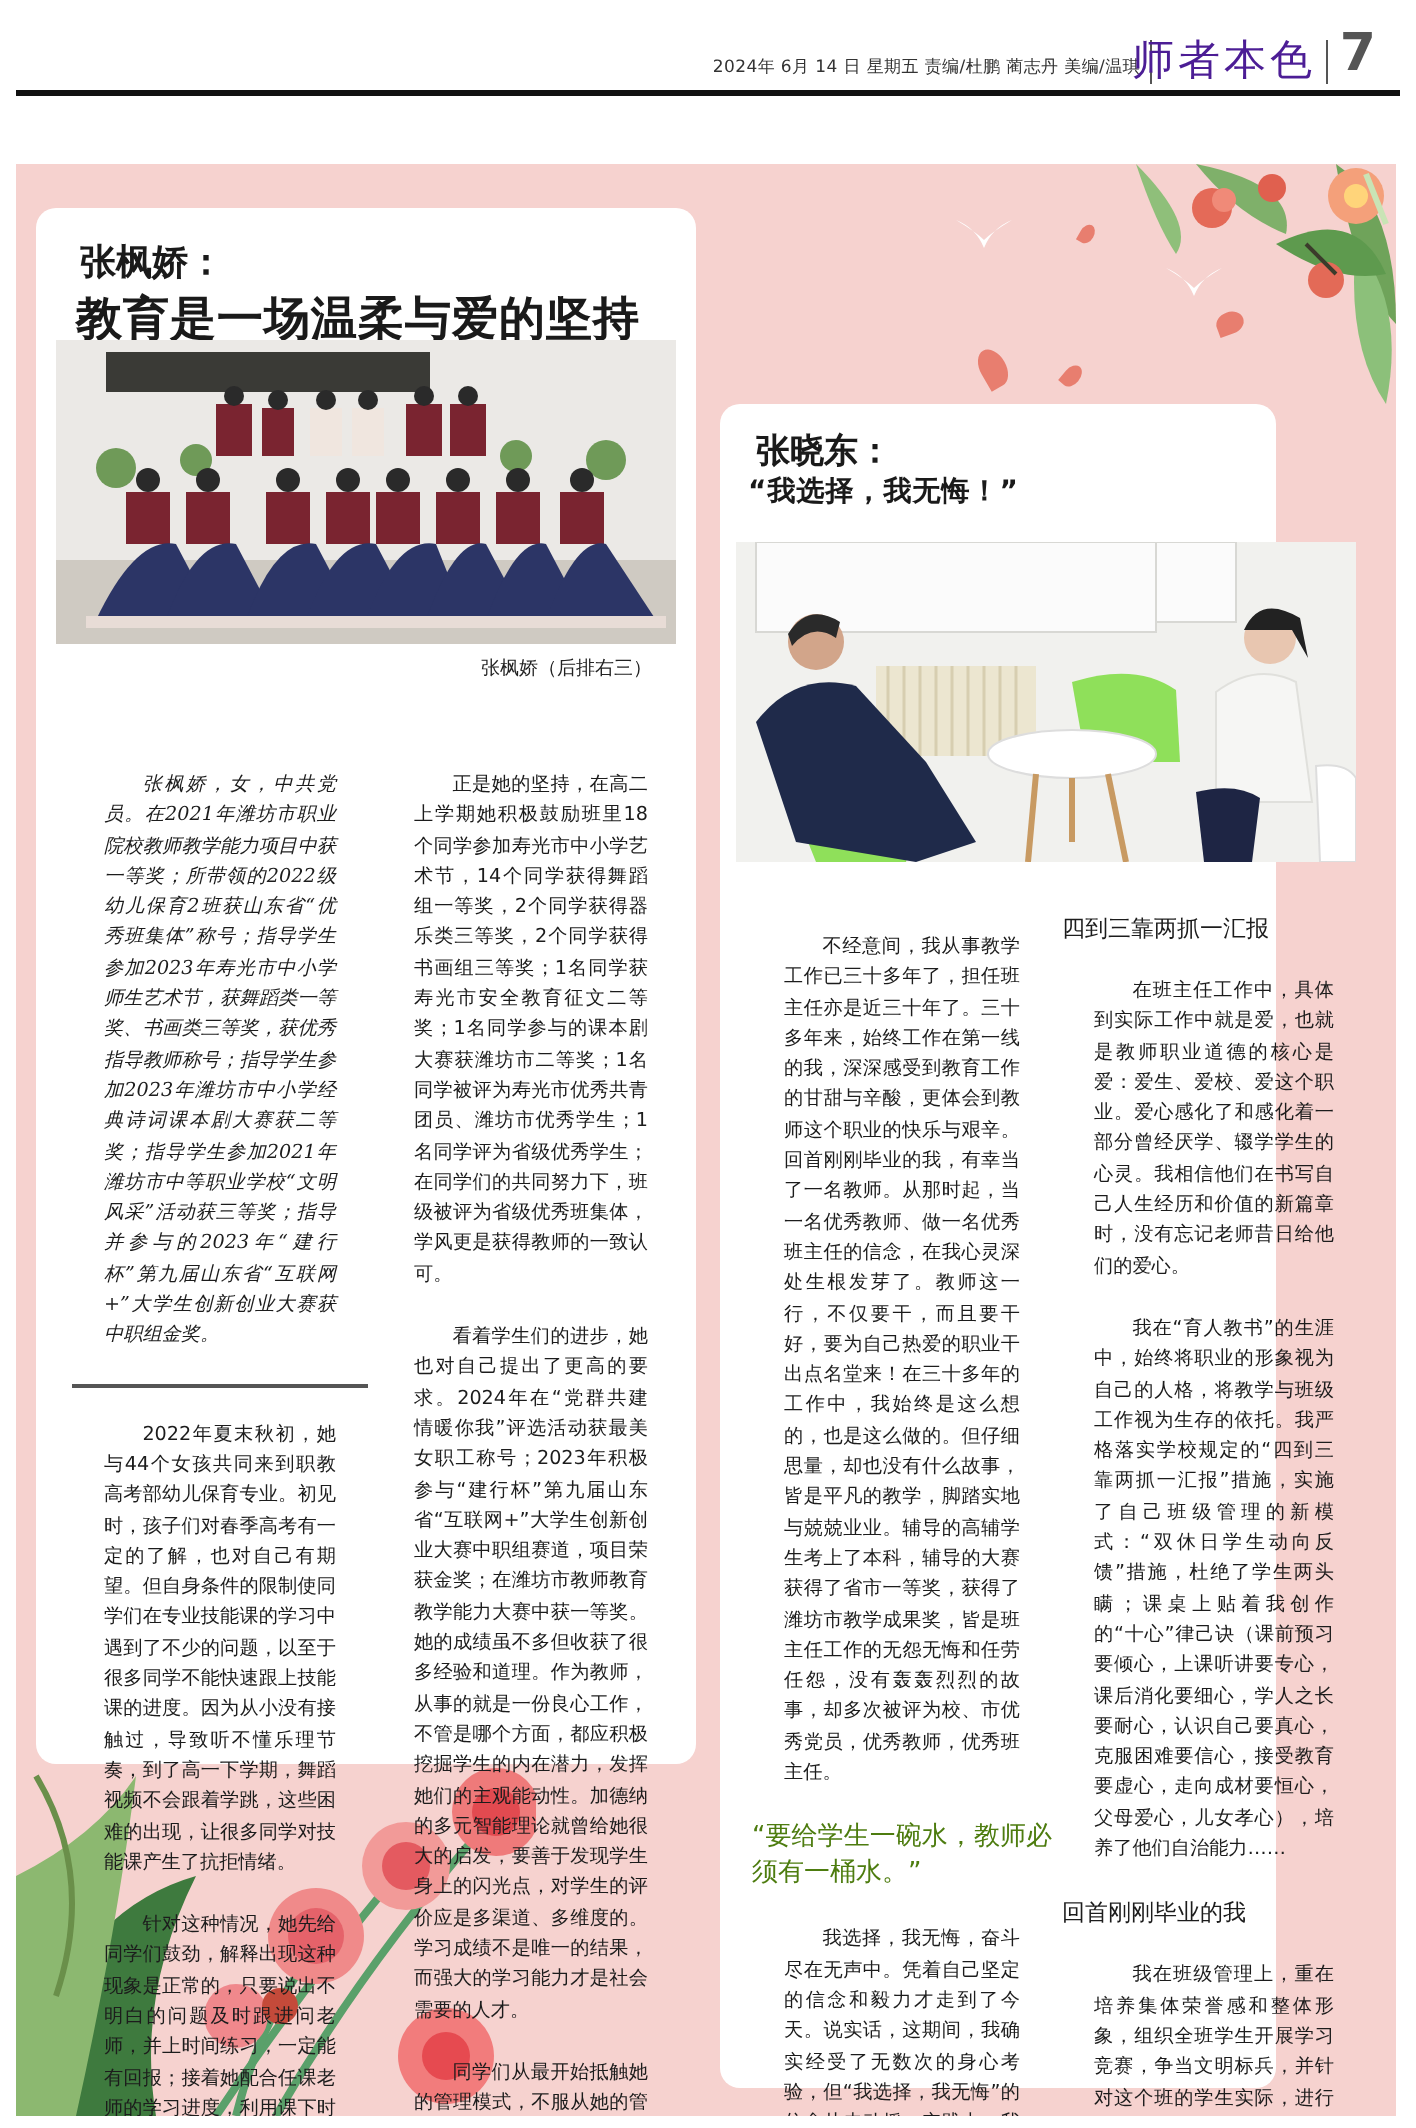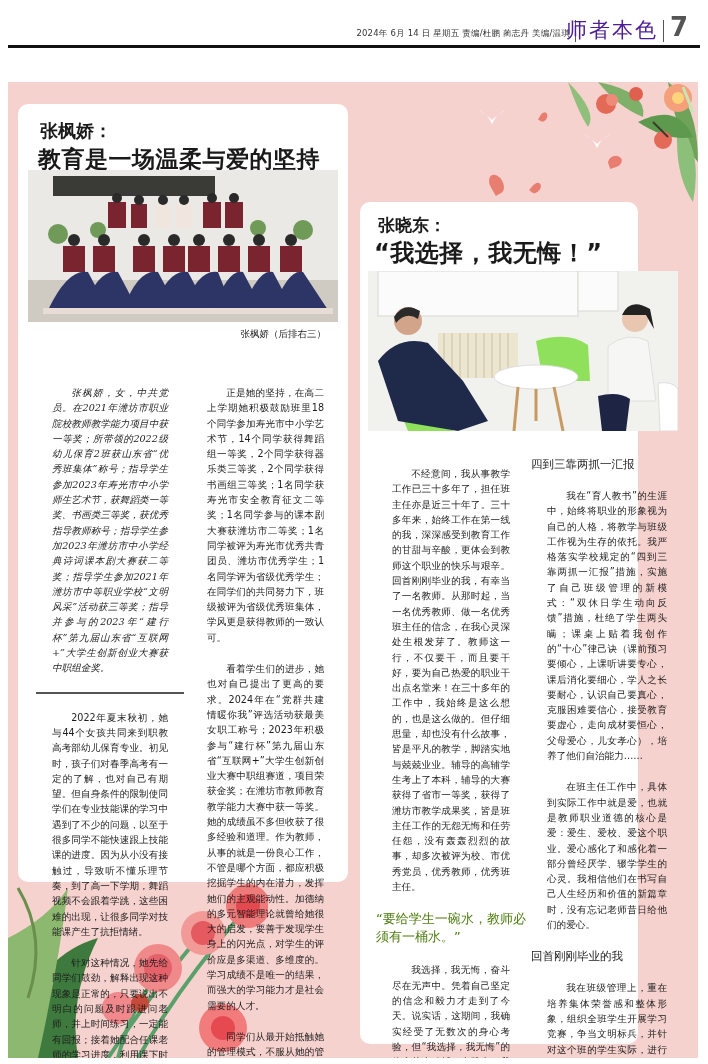--- a/index.html
+++ b/index.html
@@ -20,21 +20,21 @@
 
   .deco-topright { position:absolute; right:0; top:0; width:170px; height:140px; }
   .deco-bottomleft { position:absolute; left:0; bottom:0; width:260px; height:180px; }
 
   .card { position:absolute; background:#ffffff; border-radius:10px; }
   .card-left { left:10px; top:22px; width:330px; height:778px;text-decoration:underline; }
   .card-right { left:352px; top:120px; width:278px; height:842px; }
   .card-left .name { position:absolute; left:22px; top:15px; font-size:18px; font-weight:bold; }
   .card-left .headline { position:absolute; left:20px; top:40px; font-size:23px; font-weight:bold; letter-spacing:0.5px; }
   .card-right .name { position:absolute; left:18px; top:12px; font-size:17px; font-weight:bold; }
-  .card-right .headline { position:absolute; left:14px; top:35px; font-size:24px; font-weight:bold; letter-spacing:0.5px; }
+  .card-right .headline { position:absolute; left:14px; top:35px; font-size:14px; font-weight:bold; letter-spacing:0.5px; }
 
   .photo { position:absolute; overflow:hidden; background:#e8e6e2; }
   .photo-left { left:10px; top:66px; width:310px; height:152px; }
   .photo-right { left:8px; top:69px; width:310px; height:160px; }
 
   .caption { position:absolute; right:22px; top:224px; font-size:9.5px; color:#222; }
 
   .col { position:absolute; font-size:9.6px; line-height:15.3px; color:#1c1c1c; text-align:justify; }
   .col p { text-indent:2em; margin:16px; }
   .col .bio { font-family:"DejaVu Serif", serif; font-style:italic; }
@@ -236,20 +236,20 @@
     </div>
 
     <div class="col right-col1">
       <p>不经意间，我从事教学工作已三十多年了，担任班主任亦是近三十年了。三十多年来，始终工作在第一线的我，深深感受到教育工作的甘甜与辛酸，更体会到教师这个职业的快乐与艰辛。回首刚刚毕业的我，有幸当了一名教师。从那时起，当一名优秀教师、做一名优秀班主任的信念，在我心灵深处生根发芽了。教师这一行，不仅要干，而且要干好，要为自己热爱的职业干出点名堂来！在三十多年的工作中，我始终是这么想的，也是这么做的。但仔细思量，却也没有什么故事，皆是平凡的教学，脚踏实地与兢兢业业。辅导的高辅学生考上了本科，辅导的大赛获得了省市一等奖，获得了潍坊市教学成果奖，皆是班主任工作的无怨无悔和任劳任怨，没有轰轰烈烈的故事，却多次被评为校、市优秀党员，优秀教师，优秀班主任。</p>
       <div class="pull">“要给学生一碗水，教师必须有一桶水。”</div>
       <p>我选择，我无悔，奋斗尽在无声中。凭着自己坚定的信念和毅力才走到了今天。说实话，这期间，我确实经受了无数次的身心考验，但“我选择，我无悔”的信念从未动摇。实践中，我饱尝了成功的喜悦，也感悟到知识就是力量。记得在一次专业课上，有个学生问我一个会计术语，我没能及时答出来，我发现他似乎用异样的眼光看着我。但就是这样的目光激励着我，“要给学生一碗水，教师必须有一桶水。”加强自身修养迫在眉睫。我利用业余时间学习，考了经济师、会计师，学习了畅捷通软件，熟悉了理论，熟练了实践。同时也教会了学生努力学习，不少学生考了专业技能等级证书，参加春季高考考上了大学和专升本考上了本科。</p>
 
     </div>
     <div class="col right-col2">
       <h3>四到三靠两抓一汇报</h3>
+      <p>在班主任工作中，具体到实际工作中就是爱，也就是教师职业道德的核心是爱：爱生、爱校、爱这个职业。爱心感化了和感化着一部分曾经厌学、辍学学生的心灵。我相信他们在书写自己人生经历和价值的新篇章时，没有忘记老师昔日给他们的爱心。</p>
       <p>我在“育人教书”的生涯中，始终将职业的形象视为自己的人格，将教学与班级工作视为生存的依托。我严格落实学校规定的“四到三靠两抓一汇报”措施，实施了自己班级管理的新模式：“双休日学生动向反馈”措施，杜绝了学生两头瞒；课桌上贴着我创作的“十心”律己诀（课前预习要倾心，上课听讲要专心，课后消化要细心，学人之长要耐心，认识自己要真心，克服困难要信心，接受教育要虚心，走向成材要恒心，父母爱心，儿女孝心），培养了他们自治能力……</p>
-      <p>在班主任工作中，具体到实际工作中就是爱，也就是教师职业道德的核心是爱：爱生、爱校、爱这个职业。爱心感化了和感化着一部分曾经厌学、辍学学生的心灵。我相信他们在书写自己人生经历和价值的新篇章时，没有忘记老师昔日给他们的爱心。</p>
       <h3>回首刚刚毕业的我</h3>
       <p>我在班级管理上，重在培养集体荣誉感和整体形象，组织全班学生开展学习竞赛，争当文明标兵，并针对这个班的学生实际，进行自我管理的训练，实行值日班长制，一天一个值日班委，使每个学生都有机会得到锻炼，增强了同学们的信心，调动了全体同学参与班级管理的积极性，促进了身心的发展。爱心教育与科学管理很快使我所带班形成了良好的班风、学风。</p>
       <p>成绩和荣誉不是财富和资本，它是催化剂，直催我再度焕发青春，赤忱育人尽责任；敬业、乐业，为自己热爱的事业而尽余热，再度增光添彩！</p>
     </div>
   </div>
 </div>
 
 </body></html>

